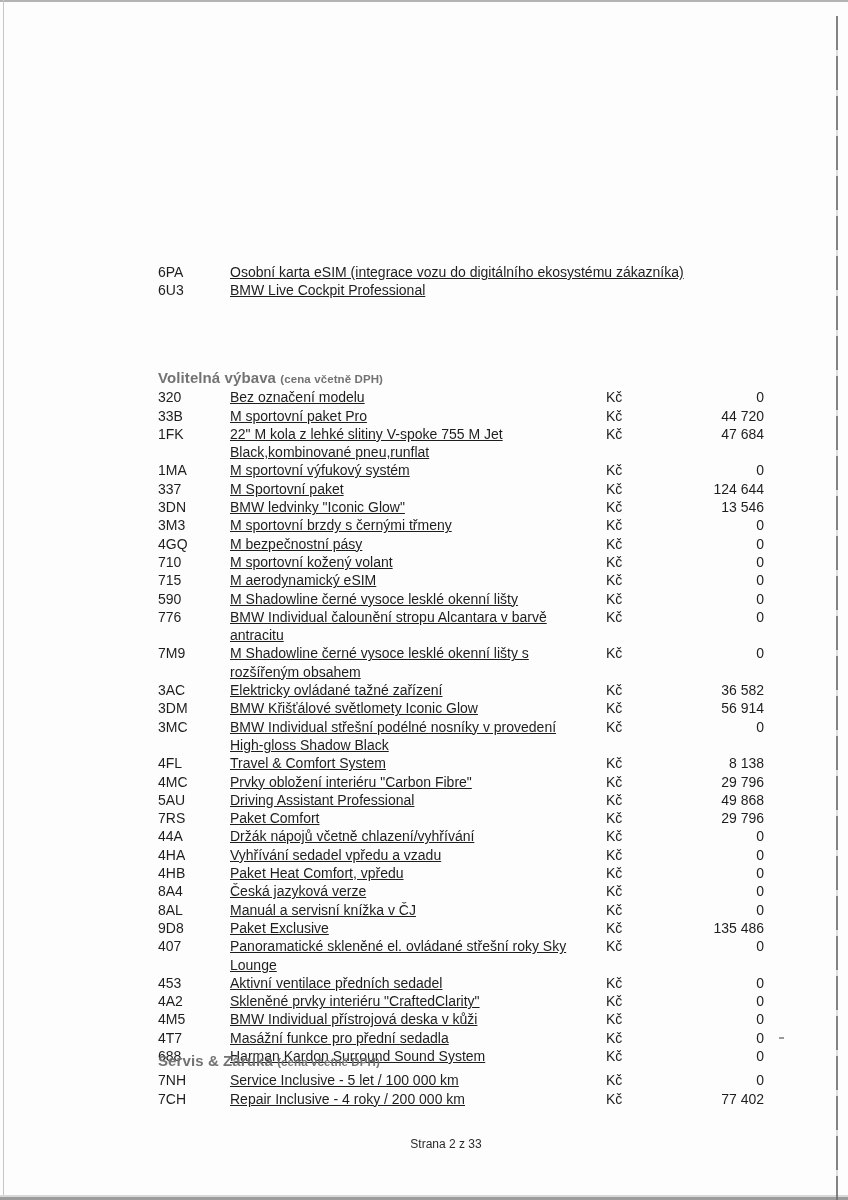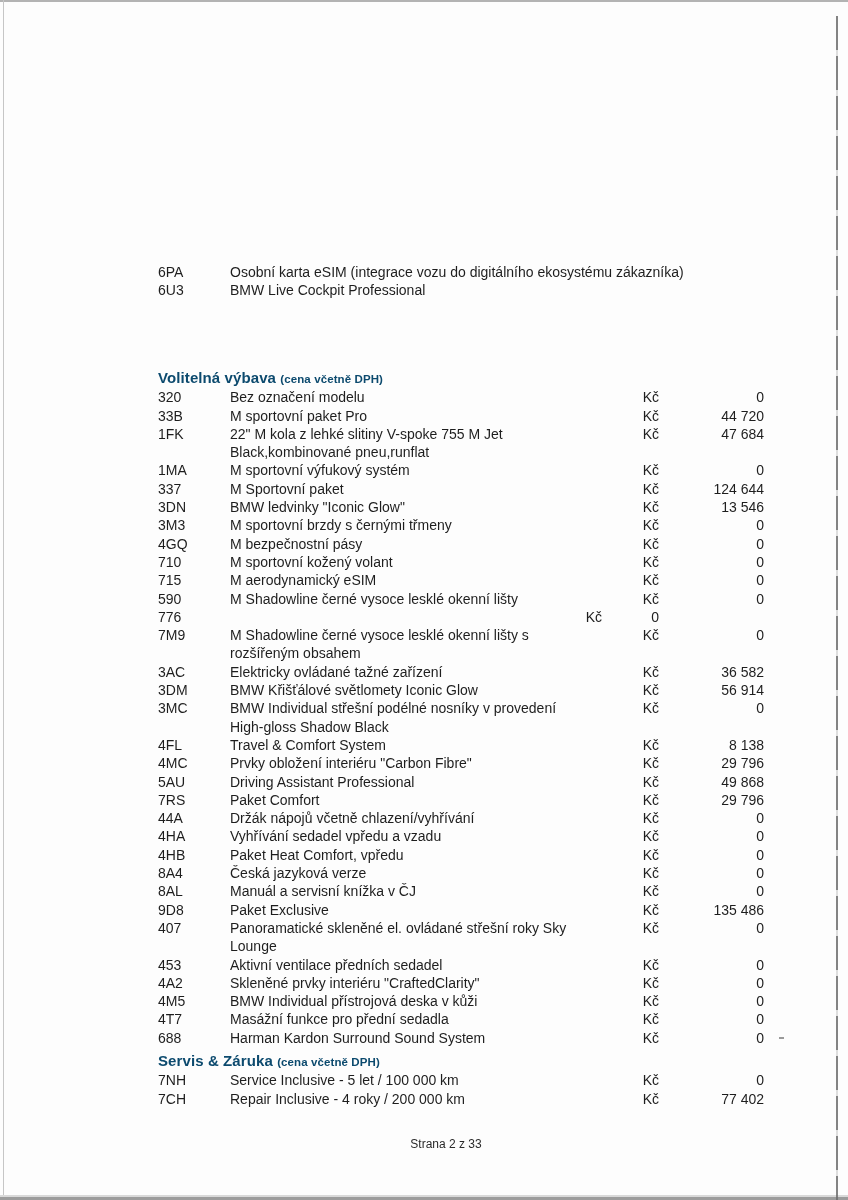--- a/index.html
+++ b/index.html
@@ -27,26 +27,26 @@
 
   
   .plain-list { position: absolute; top: 263px; left: 158px; width: 650px; }
   .plain-row { display: grid; grid-template-columns: 72px 1fr; font-size: 14px; line-height: 18.3px; }
 
   
   .opt-section { position: absolute; left: 158px; width: 606px; }
   .section-options { top: 369px; }
   .section-service { top: 1052px; }
 
-  .sec-title { margin: 0; font-size: 15px; line-height: 18.3px; font-weight: bold; color: #0c4a6e; letter-spacing: .1px; }
+  .sec-title { margin: 0; font-size: 15px; line-height: 18.3px; font-weight: bold; color: #737373; letter-spacing: .1px; }
   .sec-title-sub { font-size: 11.5px; }
 
   .row { display: grid; grid-template-columns: 72px 372px 57px 105px; font-size: 14px; line-height: 18.3px; align-items: start; }
-  .desc { white-space: pre-line; }
-  .currency { padding-left: 4px; text-align: right; }
+  .desc { white-space: pre-line; text-decoration: underline; }
+  .currency { padding-left: 4px; }
   .price { text-align: right; }
 
   .footer {
     position: absolute; top: 1137px; left: 44px; right: 0;
     text-align: center; font-size: 12px; line-height: 15px; color: #2a2a2a;
   }
 </style>
 </head>
 <body>
 
@@ -146,20 +146,22 @@
 
   <div class="row">
     <span class="code">590</span>
     <span class="desc">M Shadowline černé vysoce lesklé okenní lišty</span>
     <span class="currency">Kč</span>
     <span class="price">0</span>
   </div>
 
   <div class="row">
     <span class="code">776</span>
+    <span class="desc">BMW Individual čalounění stropu Alcantara v barvě
+antracitu</span>
     <span class="currency">Kč</span>
     <span class="price">0</span>
   </div>
 
   <div class="row">
     <span class="code">7M9</span>
     <span class="desc">M Shadowline černé vysoce lesklé okenní lišty s
 rozšířeným obsahem</span>
     <span class="currency">Kč</span>
     <span class="price">0</span>

